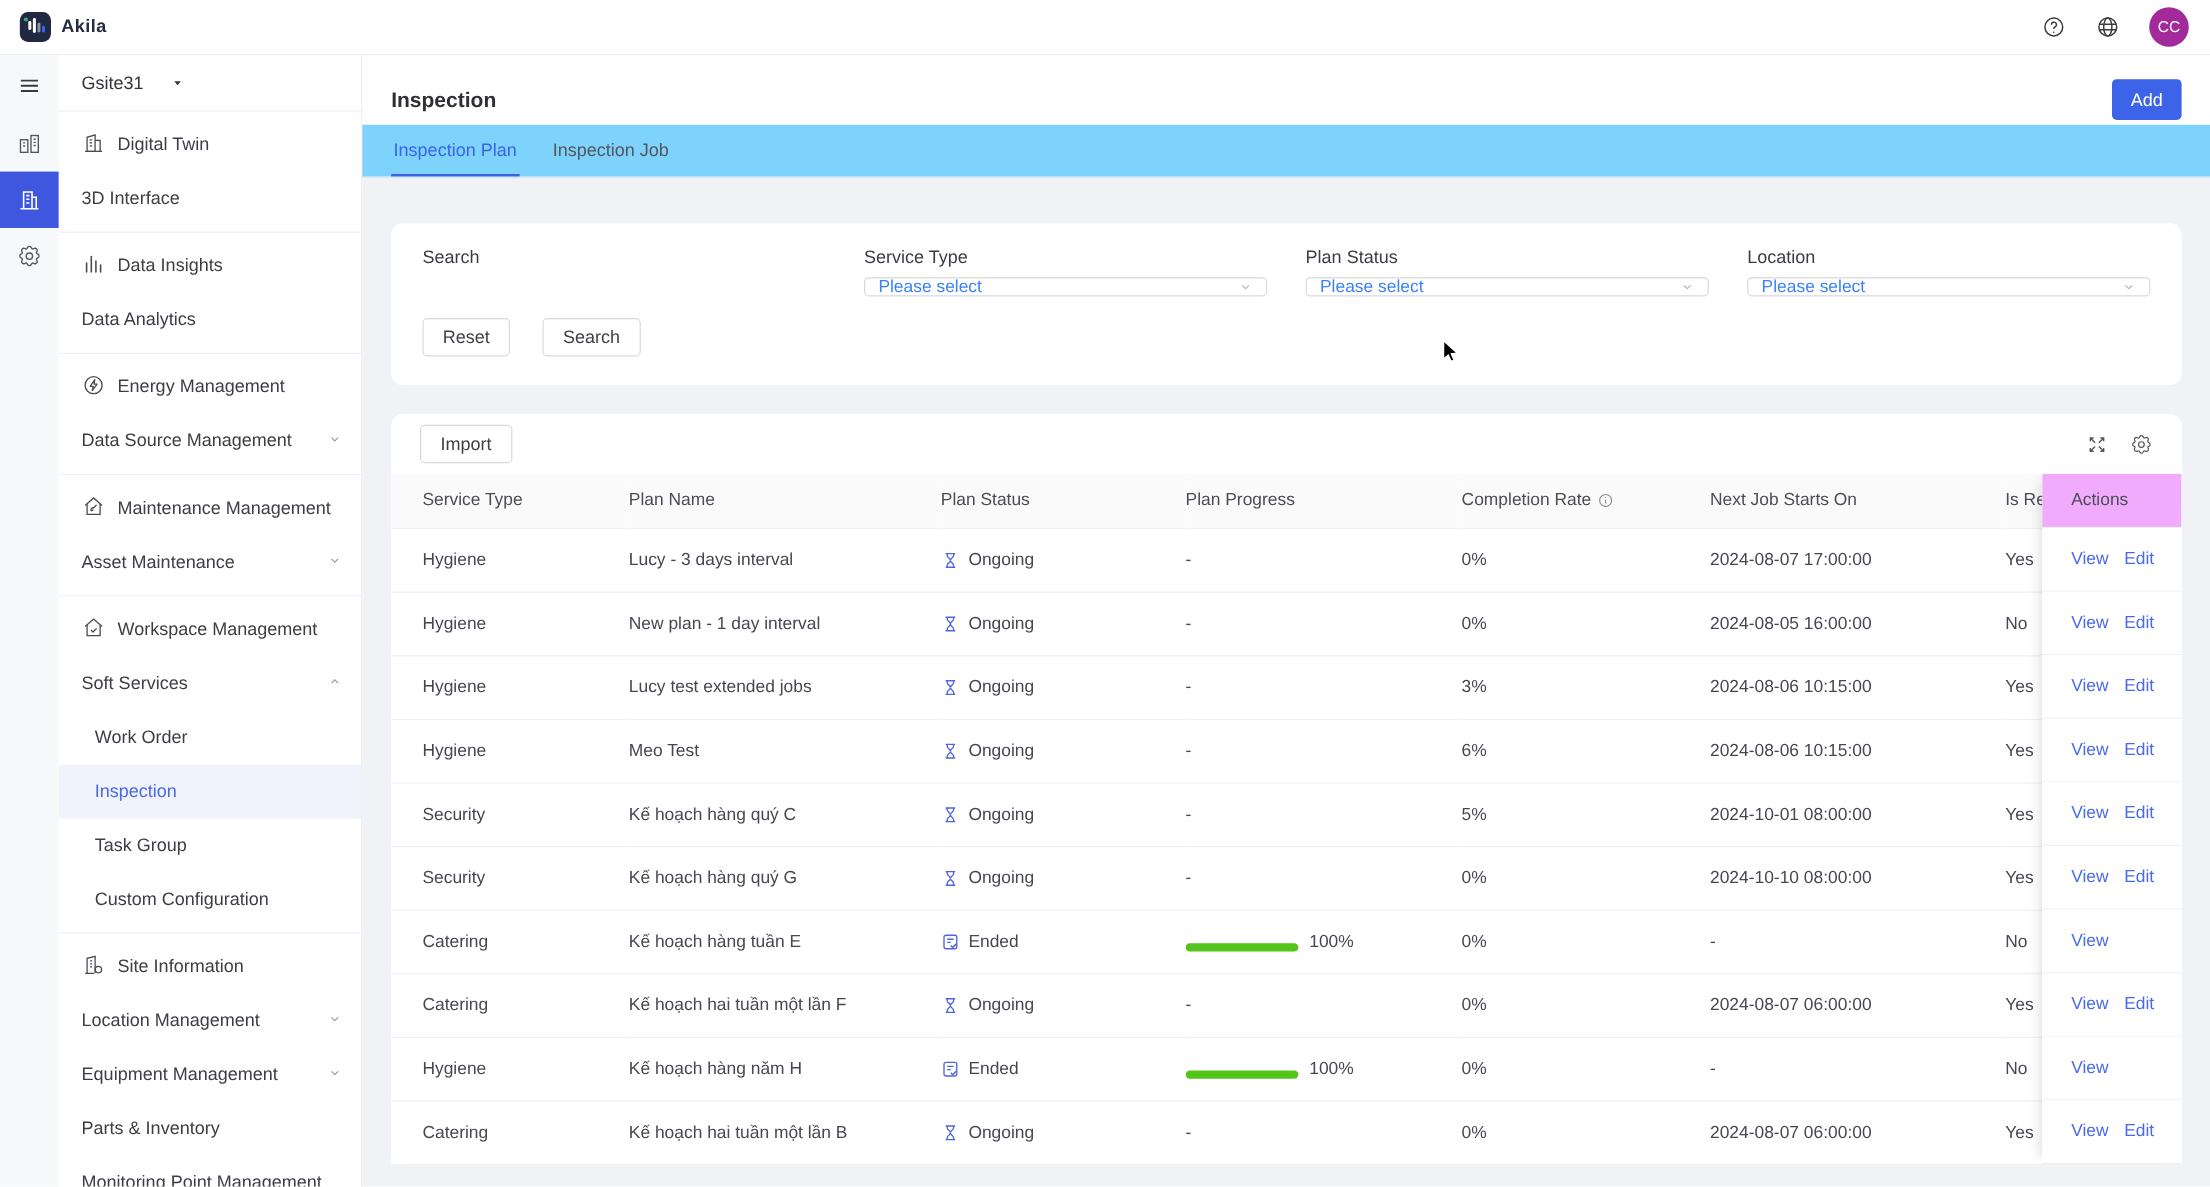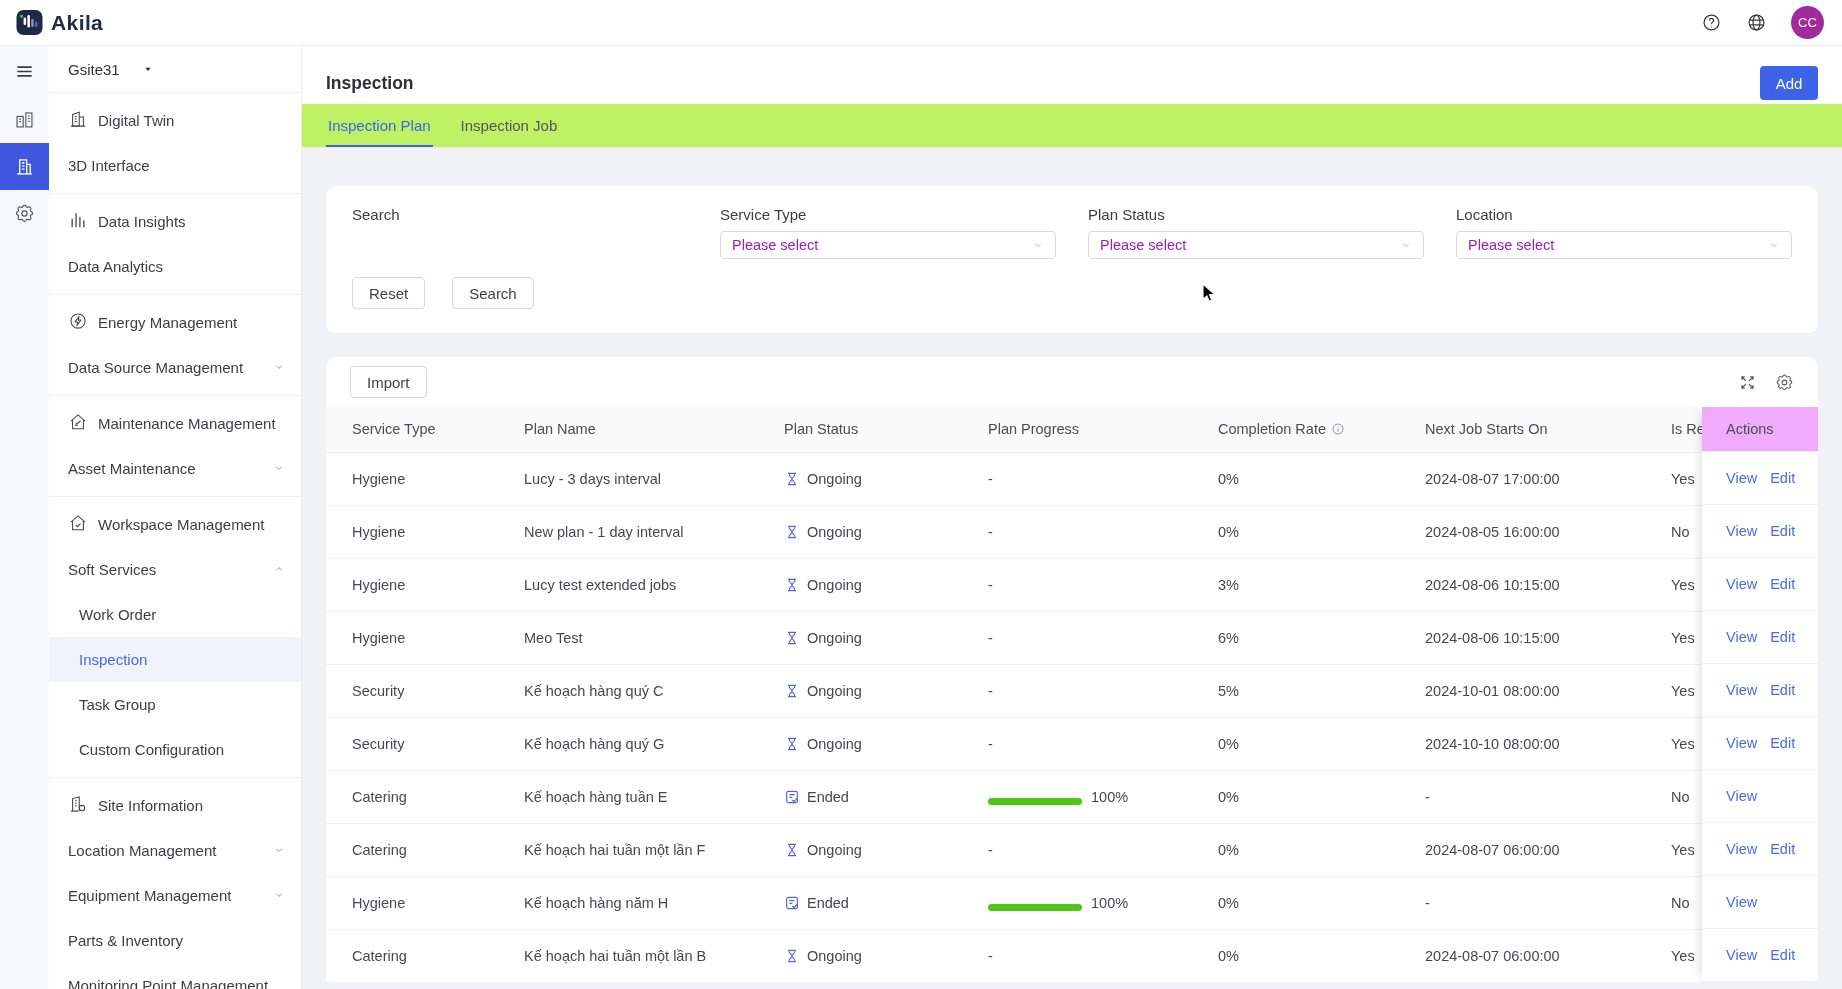--- a/index.html
+++ b/index.html
@@ -5,21 +5,21 @@
   * { margin:0; padding:0; box-sizing:border-box; }
   html,body { width:1842px; height:989px; overflow:hidden; background:#fff;
     font-family:"Liberation Sans","DejaVu Sans",sans-serif; color:#3d3d46; }
   .icon { display:inline-flex; align-items:center; justify-content:center; flex:none; }
   .icon svg { display:block; }
 
   
   .topbar { height:46px; display:flex; align-items:center; padding:0 18px 0 16px;
     background:#fff; border-bottom:1px solid #ececec; }
   .logo { display:flex; align-items:center; gap:8px; }
-  .logo-text { font-size:21px; font-weight:600; color:#232b45; letter-spacing:.4px;text-align:center; }
+  .logo-text { font-size:15px; font-weight:600; color:#232b45; letter-spacing:.4px;text-align:center; }
   .topbar-right { margin-left:auto; display:flex; align-items:center; gap:24px; }
   .topbar-right .icon { color:#3a3a3a; cursor:pointer; }
   .avatar { width:33px; height:33px; border-radius:50%; background:#a32a9a; color:#fff;
     font-size:13px; display:flex; align-items:center; justify-content:center; cursor:pointer; }
 
   
   .shell { display:flex; height:943px; }
 
   .rail { width:49px; background:#f7f8fa; flex:none; }
   .rail-btn { width:49px; height:47px; display:flex; align-items:center; justify-content:center;
@@ -41,37 +41,37 @@
   .menu-row.sub { padding-left:30px; }
   .menu-row.active { background:#f0f3fc; color:#4a6ae8; }
 
   
   .main { flex:1; display:flex; flex-direction:column; background:#f0f2f5; min-width:0; }
   .page-head { background:#fff; display:flex; align-items:center; padding:20px 24px 4px; }
   .page-title { font-size:17.5px; color:#2f2f36; }
   .btn-primary { margin-left:auto; width:58px; height:34px; background:#3d63e8; color:#fff;
     border:none; border-radius:4px; font-size:15px; cursor:pointer;
     font-family:inherit; }
-  .tabbar { background:#bef264; display:flex; gap:26px; padding:0 24px; border-bottom:1px solid #ebebeb; }
+  .tabbar { background:#7dd3fc; display:flex; gap:26px; padding:0 24px; border-bottom:1px solid #ebebeb; }
   .tab { padding:13px 2px 11px; font-size:15px; color:#55555e; cursor:pointer;
     border-bottom:2px solid transparent; }
   .tab.active { color:#3c62e9; border-bottom-color:#3c62e9; }
 
   .content { flex:1; padding:38px 24px 24px; overflow:hidden; }
   .card { background:#fff; border-radius:10px; }
 
   
   .filters { padding:20px 26px 24px; }
   .filter-grid { display:grid; grid-template-columns:repeat(4,1fr); column-gap:32px; }
   .field label { display:block; font-size:15px; color:#3c3c44; margin-bottom:8px; }
   .field input { width:100%; height:32px; border:1px solid #d9d9d9; border-radius:4px;
     padding:0 11px; font-size:14.5px; font-family:inherit; color:#3d3d46; outline:none; }
   .field input::placeholder { color:#bfbfbf; }
-  .select { width:100%; height:28px; border:1px solid #d9d9d9; border-radius:4px;
-    display:flex; align-items:center; padding:0 11px; font-size:14.5px; color:#a21caf;
+  .select { width:100%; height:16px; border:1px solid #d9d9d9; border-radius:4px;
+    display:flex; align-items:center; padding:0 11px; font-size:14.5px; color:#3b82f6;
     cursor:pointer; background:#fff; }
   .select .icon { margin-left:auto; color:#b5b5bb; }
   .filter-actions { margin-top:18px; display:flex; gap:27px; }
   .btn-default { height:32px; padding:0 16px; background:#fff; border:1px solid #d9d9d9;
     border-radius:4px; font-size:15px; color:#3f3f46; cursor:pointer; font-family:inherit; }
 
   
   .table-card { margin-top:24px; padding-bottom:0; }
   .table-toolbar { display:flex; align-items:center; padding:9px 24px; }
   .toolbar-icons { margin-left:auto; display:flex; gap:18px; color:#55555e; }

